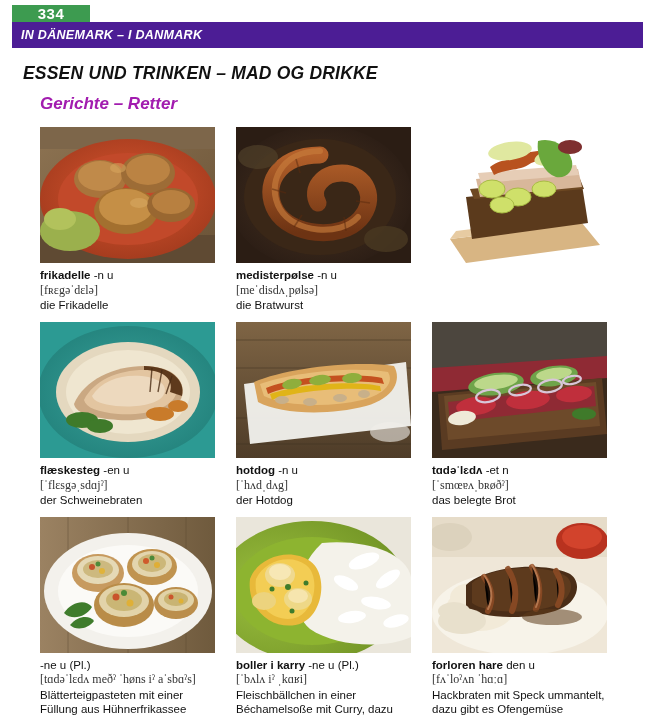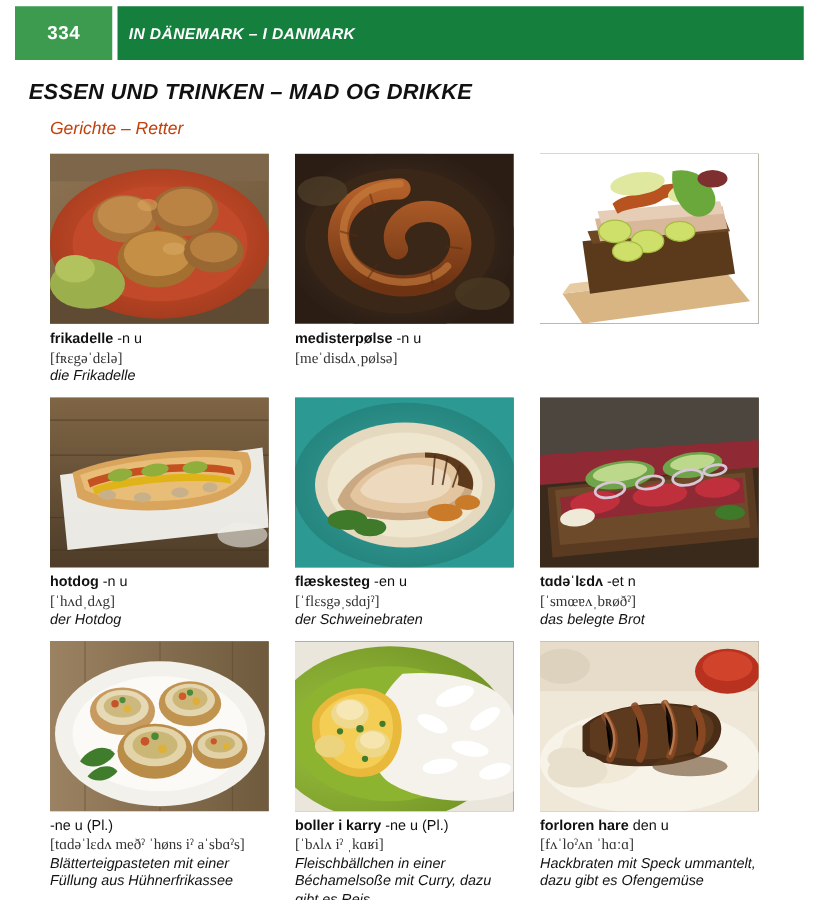--- a/index.html
+++ b/index.html
@@ -11,36 +11,37 @@
     font-family: "Liberation Sans", sans-serif;
     overflow: hidden;
   }
 
   
   .header {
     display: flex;
     align-items: stretch;
     height: 43px;
     margin: 5px 12px 0 12px;
+    flex-direction: column;
   }
   .page-number {
     width: 78px;
     background: #3d9b50;
     color: #ffffff;
     font-weight: bold;
     font-size: 15px;
     display: flex;
     align-items: center;
     justify-content: center;
     letter-spacing: 0.5px;
   }
   .header-gap { width: 4px; background: #ffffff; }
   .header-title {
     flex: 1;
-    background: #15803d;
+    background: #4c1d95;
     color: #ffffff;
     font-weight: bold;
     font-style: italic;
     font-size: 12.5px;
     display: flex;
     align-items: center;
     padding-left: 9px;
     letter-spacing: 0.3px;
   }
 
@@ -48,23 +49,24 @@
   .section-title {
     margin: 15px 0 0 23px;
     font-size: 17.5px;
     font-weight: bold;
     font-style: italic;
     color: #111111;
     letter-spacing: 0.2px;
   }
   .subsection-title {
     margin: 10px 0 0 40px;
-    font-size: 14px;
+    font-size: 17px;
     font-style: italic;
-    color: #c2410c;
+    color: #a21caf;
+    font-weight: bold;
   }
 
   
   .grid {
     margin: 13px 0 12px 40px;
     width: 588px;
     display: grid;
     grid-template-columns: 175px 175px 175px;
     column-gap: 21px;
     row-gap: 9px;
@@ -93,21 +95,20 @@
     font-weight: normal;
     font-size: 11.5px;
   }
   .ipa {
     font-size: 12px;
     color: #333333;
     font-family: Liberation Serif, serif;
   }
   .gloss {
     font-size: 11.5px;
-    font-style: italic;
     color: #111111;
   }
 </style>
 </head>
 <body>
 
 <div class="header">
   <div class="page-number">334</div>
   <div class="header-gap"></div>
   <div class="header-title">IN DÄNEMARK – I DANMARK</div>
@@ -186,20 +187,21 @@
           <path d="M110 104 L108 90"></path>
             <path d="M134 76 L120 74"></path>
         </g>
         <ellipse cx="150" cy="112" rx="22" ry="13" fill="#4a3a22" opacity="0.8"></ellipse>
         <ellipse cx="22" cy="30" rx="20" ry="12" fill="#50402a" opacity="0.7"></ellipse>
       </svg>
     </div>
     <div class="entry">
       <div class="term"><span>medisterpølse</span> <span class="art">-n u</span></div>
       <div class="ipa">[meˈdisdʌˌpølsə]</div>
+      <div class="gloss">die Bratwurst</div>
     </div>
   </div>
 
   <div class="cell">
     <div class="photo">
       <svg viewBox="0 0 175 136" preserveAspectRatio="none">
         <rect width="175" height="136" fill="#ffffff"></rect>
         <path d="M18 112 L150 96 L168 118 L34 136 Z" fill="#d8b583"></path>
         <path d="M18 112 L150 96 L154 88 L24 104 Z" fill="#e7cba2"></path>
         <path d="M34 70 L150 58 L156 96 L40 112 Z" fill="#5b3a1c"></path>
@@ -217,66 +219,20 @@
           <path d="M106 14 C122 10 136 20 140 34 C142 44 134 52 124 50 C112 46 104 30 106 14 Z"></path>
         </g>
         <g fill="#cfe06a" stroke="#a8bb44" stroke-width="1">
           <ellipse cx="60" cy="62" rx="13" ry="9"></ellipse>
           <ellipse cx="86" cy="70" rx="13" ry="9"></ellipse>
           <ellipse cx="112" cy="62" rx="12" ry="8"></ellipse>
           <ellipse cx="70" cy="78" rx="12" ry="8"></ellipse>
         </g>
         <ellipse cx="138" cy="20" rx="12" ry="7" fill="#7e2f2f"></ellipse>
       </svg>
-    </div>
-  </div>
-
-  <div class="cell">
-    <div class="photo">
-      <svg viewBox="0 0 175 136" preserveAspectRatio="none">
-        <defs>
-          <linearGradient id="wood4" x1="0" y1="0" x2="0" y2="1">
-            <stop offset="0" stop-color="#7f6545"></stop>
-              <stop offset="1" stop-color="#4e3c28"></stop>
-          </linearGradient>
-        </defs>
-        <rect width="175" height="136" fill="url(#wood4)"></rect>
-        <g stroke="#3f3020" stroke-width="1" opacity="0.5">
-          <path d="M0 18 H175"></path>
-            <path d="M0 46 H175"></path>
-            <path d="M0 96 H175"></path>
-            <path d="M0 122 H175"></path>
-        </g>
-        <path d="M8 62 L170 40 L175 104 L14 122 Z" fill="#f2f2ee" opacity="0.95"></path>
-        <path d="M18 60 C50 46 120 38 158 44 C166 58 158 76 130 84 C92 94 44 92 22 80 Z" fill="#d9a45c"></path>
-        <path d="M24 62 C56 50 118 44 152 50 C158 60 150 72 126 78 C92 86 48 84 28 74 Z" fill="#e8bd78"></path>
-        <g fill="#c4511f">
-          <path d="M30 66 C60 54 118 50 146 56 L148 62 C118 56 60 60 32 72 Z"></path>
-        </g>
-        <g fill="#e0b418">
-          <path d="M34 72 C62 62 116 58 144 64 L145 69 C118 64 62 68 36 78 Z"></path>
-        </g>
-        <g fill="#8fae3c">
-          <ellipse cx="56" cy="62" rx="10" ry="5" transform="rotate(-10 56 62)"></ellipse>
-          <ellipse cx="84" cy="58" rx="11" ry="5" transform="rotate(-8 84 58)"></ellipse>
-          <ellipse cx="116" cy="56" rx="10" ry="5" transform="rotate(-6 116 56)"></ellipse>
-        </g>
-        <g fill="#c8b08a">
-          <ellipse cx="46" cy="78" rx="7" ry="4"></ellipse>
-            <ellipse cx="74" cy="80" rx="7" ry="4"></ellipse>
-          <ellipse cx="104" cy="76" rx="7" ry="4"></ellipse>
-            <ellipse cx="128" cy="72" rx="6" ry="4"></ellipse>
-        </g>
-        <ellipse cx="154" cy="110" rx="20" ry="10" fill="#f0efe9" opacity="0.6"></ellipse>
-      </svg>
-    </div>
-    <div class="entry">
-      <div class="term"><span>hotdog</span> <span class="art">-n u</span></div>
-      <div class="ipa">[ˈhʌdˌdʌg]</div>
-      <div class="gloss">der Hotdog</div>
     </div>
   </div>
 
   <div class="cell">
     <div class="photo">
       <svg viewBox="0 0 175 136" preserveAspectRatio="none">
         <defs>
           <radialGradient id="teal5" cx="0.5" cy="0.5" r="0.7">
             <stop offset="0" stop-color="#3aa39c"></stop>
               <stop offset="1" stop-color="#1d7a74"></stop>
@@ -308,20 +264,66 @@
     <div class="entry">
       <div class="term"><span>flæskesteg</span> <span class="art">-en u</span></div>
       <div class="ipa">[ˈflɛsgəˌsdɑjˀ]</div>
       <div class="gloss">der Schweinebraten</div>
     </div>
   </div>
 
   <div class="cell">
     <div class="photo">
       <svg viewBox="0 0 175 136" preserveAspectRatio="none">
+        <defs>
+          <linearGradient id="wood4" x1="0" y1="0" x2="0" y2="1">
+            <stop offset="0" stop-color="#7f6545"></stop>
+              <stop offset="1" stop-color="#4e3c28"></stop>
+          </linearGradient>
+        </defs>
+        <rect width="175" height="136" fill="url(#wood4)"></rect>
+        <g stroke="#3f3020" stroke-width="1" opacity="0.5">
+          <path d="M0 18 H175"></path>
+            <path d="M0 46 H175"></path>
+            <path d="M0 96 H175"></path>
+            <path d="M0 122 H175"></path>
+        </g>
+        <path d="M8 62 L170 40 L175 104 L14 122 Z" fill="#f2f2ee" opacity="0.95"></path>
+        <path d="M18 60 C50 46 120 38 158 44 C166 58 158 76 130 84 C92 94 44 92 22 80 Z" fill="#d9a45c"></path>
+        <path d="M24 62 C56 50 118 44 152 50 C158 60 150 72 126 78 C92 86 48 84 28 74 Z" fill="#e8bd78"></path>
+        <g fill="#c4511f">
+          <path d="M30 66 C60 54 118 50 146 56 L148 62 C118 56 60 60 32 72 Z"></path>
+        </g>
+        <g fill="#e0b418">
+          <path d="M34 72 C62 62 116 58 144 64 L145 69 C118 64 62 68 36 78 Z"></path>
+        </g>
+        <g fill="#8fae3c">
+          <ellipse cx="56" cy="62" rx="10" ry="5" transform="rotate(-10 56 62)"></ellipse>
+          <ellipse cx="84" cy="58" rx="11" ry="5" transform="rotate(-8 84 58)"></ellipse>
+          <ellipse cx="116" cy="56" rx="10" ry="5" transform="rotate(-6 116 56)"></ellipse>
+        </g>
+        <g fill="#c8b08a">
+          <ellipse cx="46" cy="78" rx="7" ry="4"></ellipse>
+            <ellipse cx="74" cy="80" rx="7" ry="4"></ellipse>
+          <ellipse cx="104" cy="76" rx="7" ry="4"></ellipse>
+            <ellipse cx="128" cy="72" rx="6" ry="4"></ellipse>
+        </g>
+        <ellipse cx="154" cy="110" rx="20" ry="10" fill="#f0efe9" opacity="0.6"></ellipse>
+      </svg>
+    </div>
+    <div class="entry">
+      <div class="term"><span>hotdog</span> <span class="art">-n u</span></div>
+      <div class="ipa">[ˈhʌdˌdʌg]</div>
+      <div class="gloss">der Hotdog</div>
+    </div>
+  </div>
+
+  <div class="cell">
+    <div class="photo">
+      <svg viewBox="0 0 175 136" preserveAspectRatio="none">
         <rect width="175" height="136" fill="#2e2a26"></rect>
         <rect y="0" width="175" height="48" fill="#4c463e"></rect>
         <path d="M0 46 L175 34 L175 62 L0 76 Z" fill="#8f2a34"></path>
         <path d="M0 70 L175 56 L175 136 L0 136 Z" fill="#3a2a1c"></path>
         <path d="M6 72 L170 56 L175 112 L10 128 Z" fill="#5a3b22"></path>
         <path d="M12 74 L164 60 L168 104 L16 118 Z" fill="#6d4a2a"></path>
         <g fill="#8f2a34">
           <path d="M16 80 L162 64 L164 84 L18 100 Z"></path>
         </g>
         <g fill="#c02f3c">

